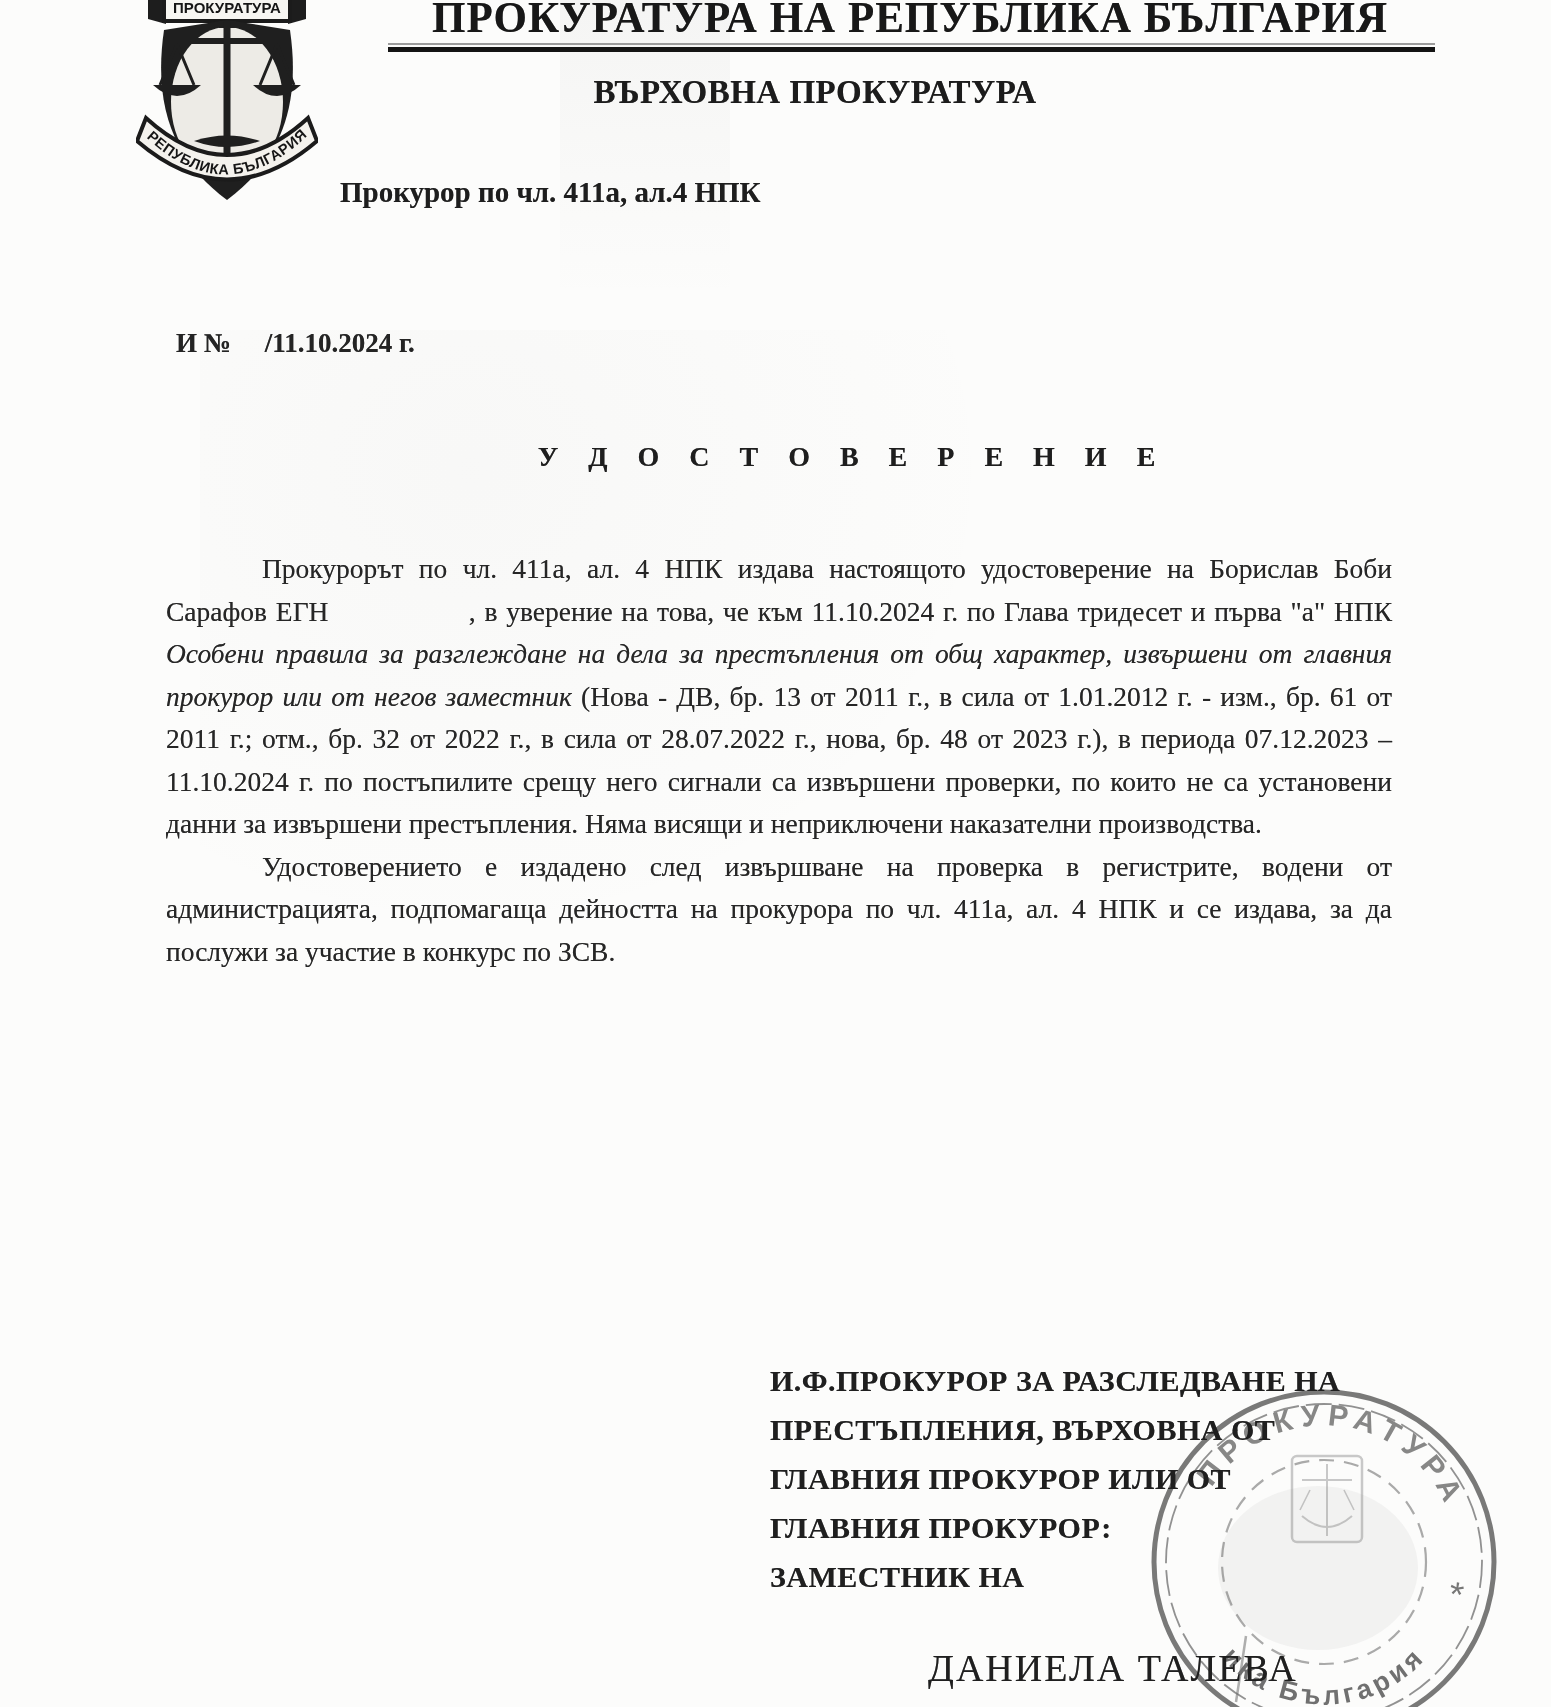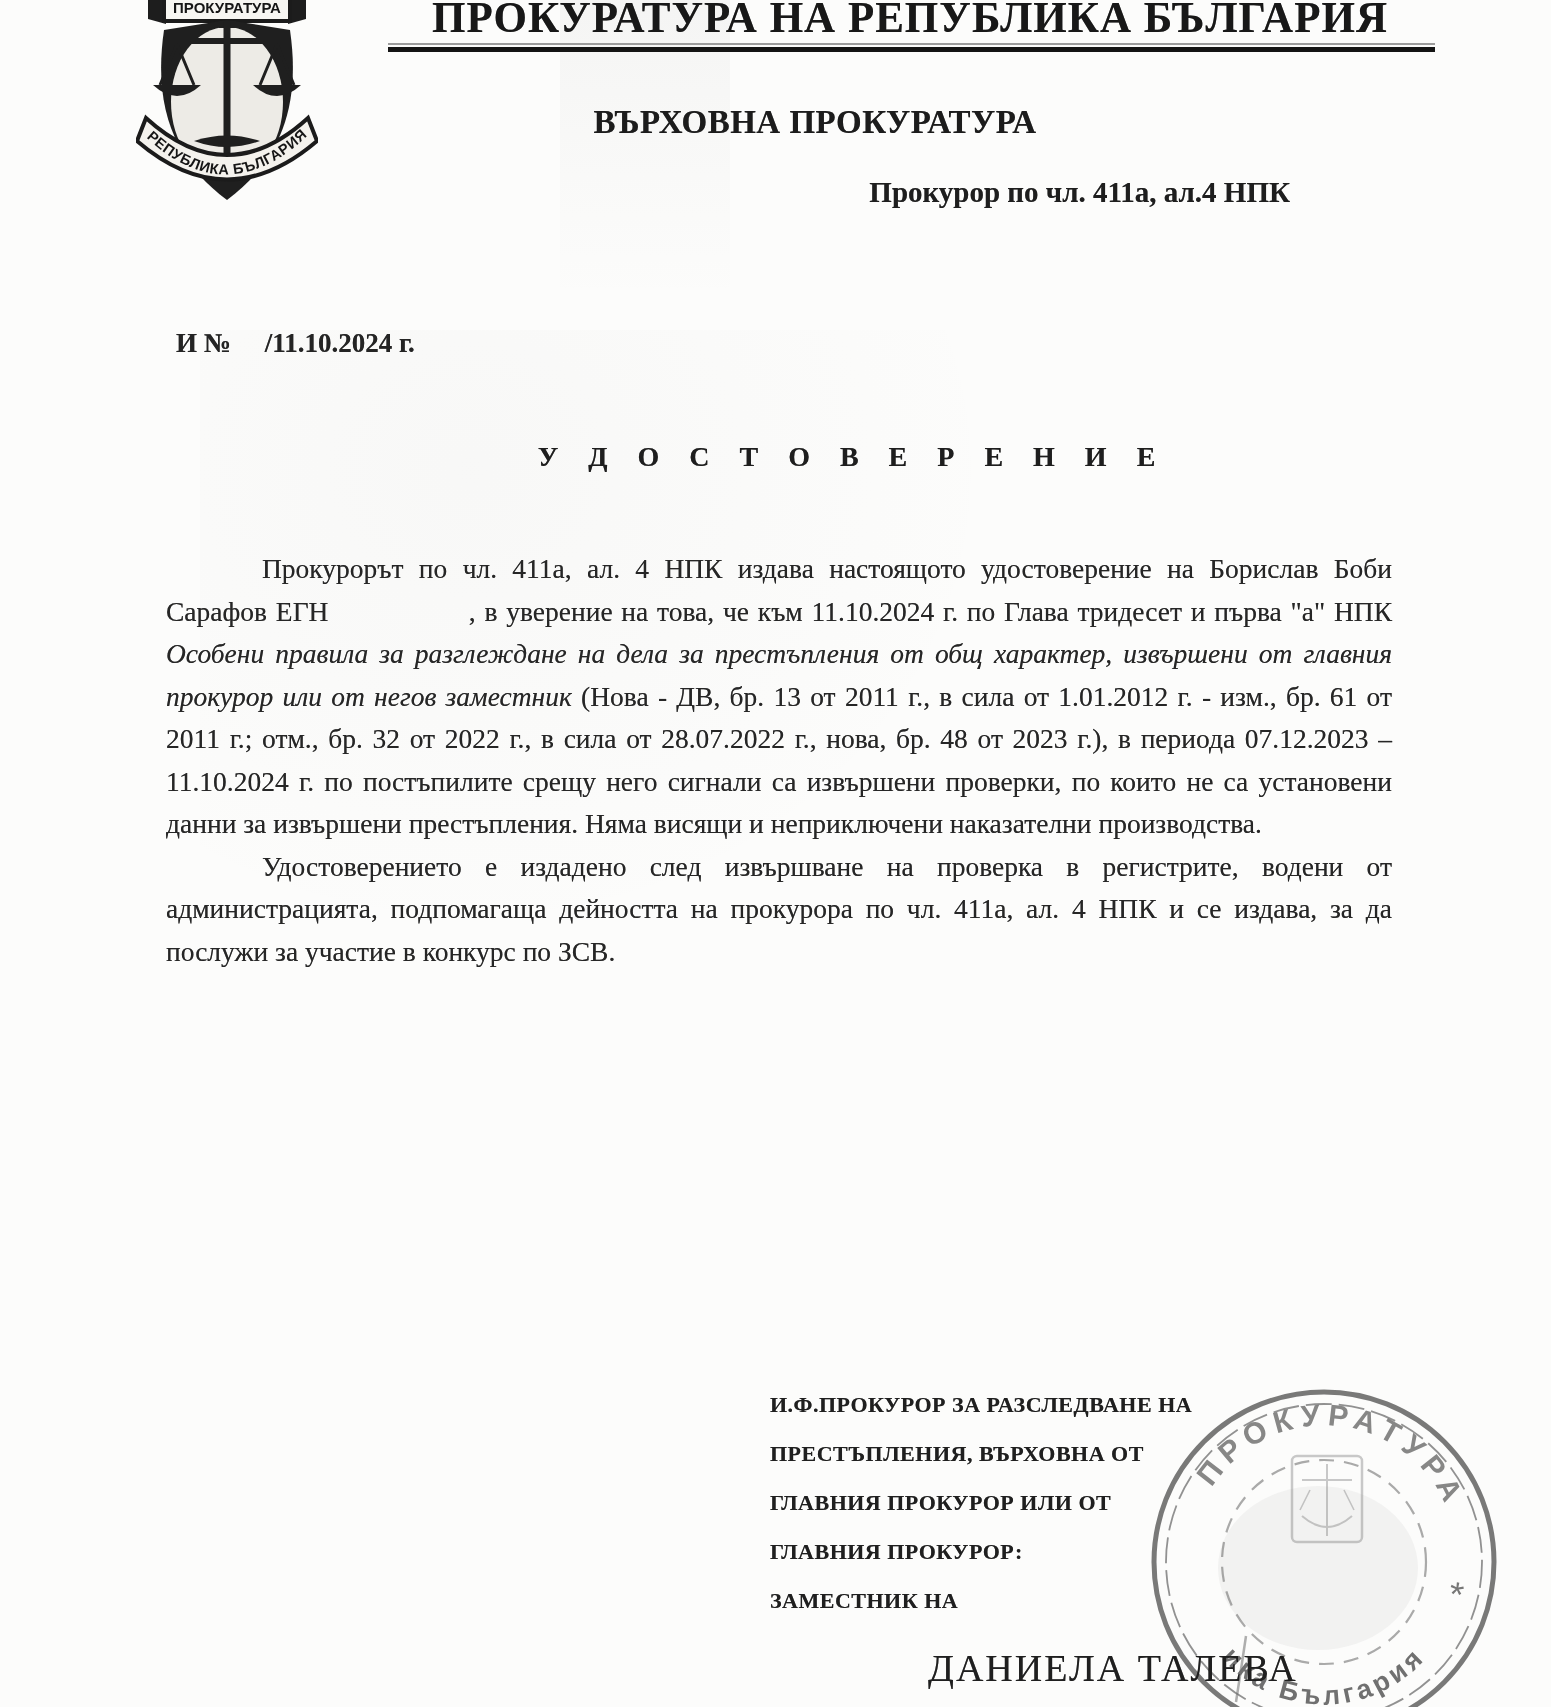--- a/index.html
+++ b/index.html
@@ -25,27 +25,27 @@
     position:absolute; left:384px; top:-9px; width:1052px;
     text-align:center; font-size:43px; font-weight:bold;
     letter-spacing:1px; color:#181818; white-space:nowrap;
     transform:scaleY(1.04); transform-origin:top;
   }
   .header-rule { position:absolute; left:388px; top:43px; width:1047px; height:9px; }
   .header-rule .thin { height:2px; background:#9c9c9c; }
   .header-rule .thick { height:5px; background:#141414; margin-top:2px; }
 
   .office-title {
-    position:absolute; left:340px; top:104px; width:950px;
+    position:absolute; left:340px; top:74px; width:950px;
     text-align:center; font-size:33px; font-weight:bold;
     letter-spacing:.5px; color:#1c1c1c;
   }
   .unit-title {
     position:absolute; left:340px; top:176px; width:950px;
-    text-align:right; font-size:29px; font-weight:bold; color:#1e1e1e;
+    text-align:left; font-size:29px; font-weight:bold; color:#1e1e1e;
   }
 
   .ref-line {
     position:absolute; left:176px; top:304px;
     font-size:27px; font-weight:bold; color:#242424;margin-top:24px;
   }
 
   .doc-title {
     position:absolute; left:350px; top:441px; width:1000px;
     text-align:center; font-size:28px; font-weight:bold;
@@ -58,22 +58,22 @@
     font-size:27.5px; line-height:42.5px;
     text-align:justify; text-align-last:left;
     color:#262626;
   }
   .body-text p { margin:0; text-indent:96px; }
   .body-text em { }
 
   
   .sig-block {
     position:absolute; left:770px; top:1356px; width:660px;
-    font-size:22px; font-weight:bold; line-height:49px;
-    letter-spacing:.5px; color:#1f1f1f; z-index:3;margin-top:24px;
+    font-size:30px; font-weight:bold; line-height:49px;
+    letter-spacing:.5px; color:#1f1f1f; z-index:3;
   }
   .sig-name {
     position:absolute; left:928px; top:1646px;
     font-size:38px; font-weight:normal; letter-spacing:2px;
     color:#1f1f1f; z-index:3;
   }
 
   .stamp-wrap { position:absolute; left:1040px; top:1340px; z-index:2; }
   .stamp-wrap svg text { font-family:"Liberation Sans", sans-serif; }
   .emblem svg text { font-family:"Liberation Sans", sans-serif; }

